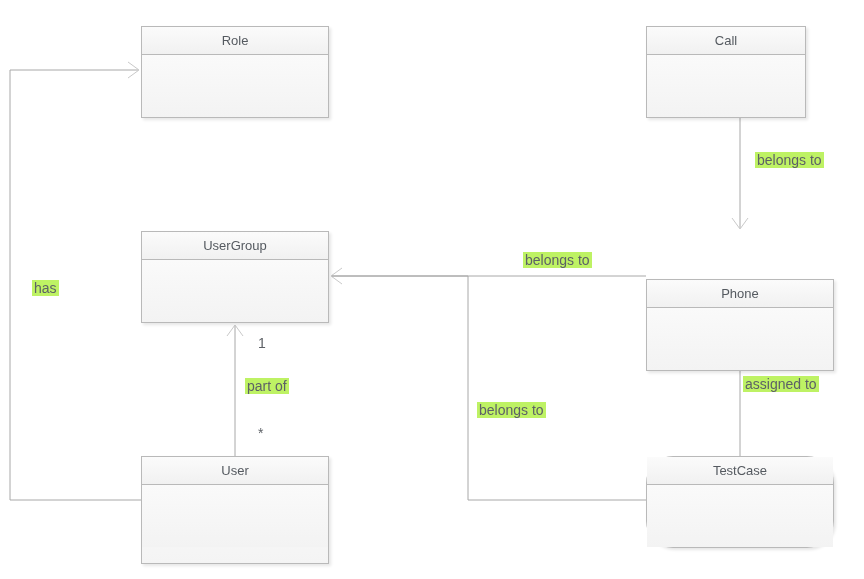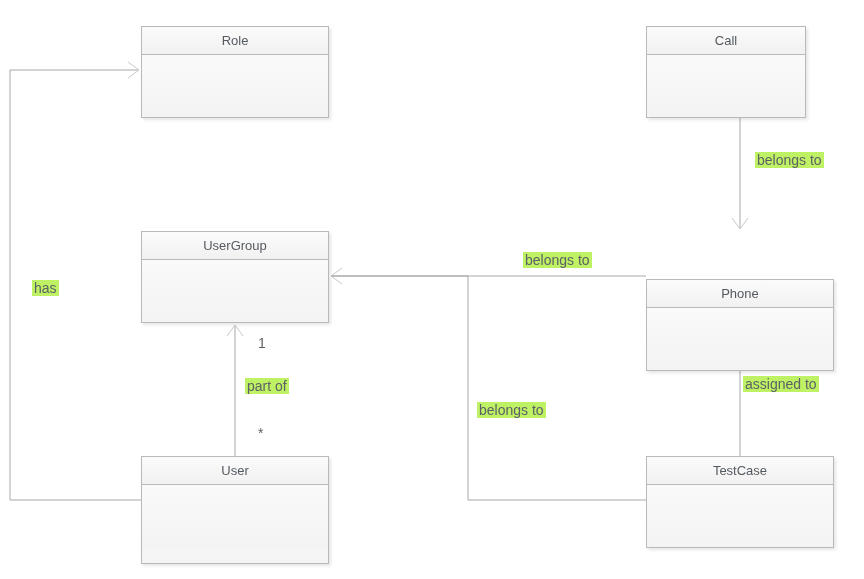--- a/index.html
+++ b/index.html
@@ -138,21 +138,21 @@
   <div class="uml-class" id="cls-phone" style="left: 646px; top: 231px; width: 188px; height: 92px; margin-top: 48px;">
     <div class="name-band">Phone</div>
     <div class="attr-band" style="height: 62px;"></div>
   </div>
 
   <div class="uml-class" id="cls-user" style="left: 141px; top: 456px; width: 188px; height: 108px;">
     <div class="name-band">User</div>
     <div class="attr-band" style="height: 62px;"></div>
   </div>
 
-  <div class="uml-class" id="cls-testcase" style="left: 646px; top: 456px; width: 188px; height: 92px;">
+  <div class="uml-class" id="cls-testcase" style="left: 646px; top: 456px; width: 188px; height: 92px; border-radius: 27px;">
     <div class="name-band">TestCase</div>
     <div class="attr-band" style="height: 62px;"></div>
   </div>
 
   <div class="edge-label" id="lbl-has" style="left: 32px; top: 280px;">has</div>
   <div class="edge-label" id="lbl-call-phone" style="left: 755px; top: 152px;">belongs to</div>
   <div class="edge-label" id="lbl-phone-group" style="left: 523px; top: 252px;">belongs to</div>
   <div class="edge-label" id="lbl-testcase-group" style="left: 477px; top: 402px;">belongs to</div>
   <div class="edge-label" id="lbl-assigned" style="left: 743px; top: 376px;">assigned to</div>
   <div class="edge-label" id="lbl-partof" style="left: 245px; top: 378px;">part of</div>

